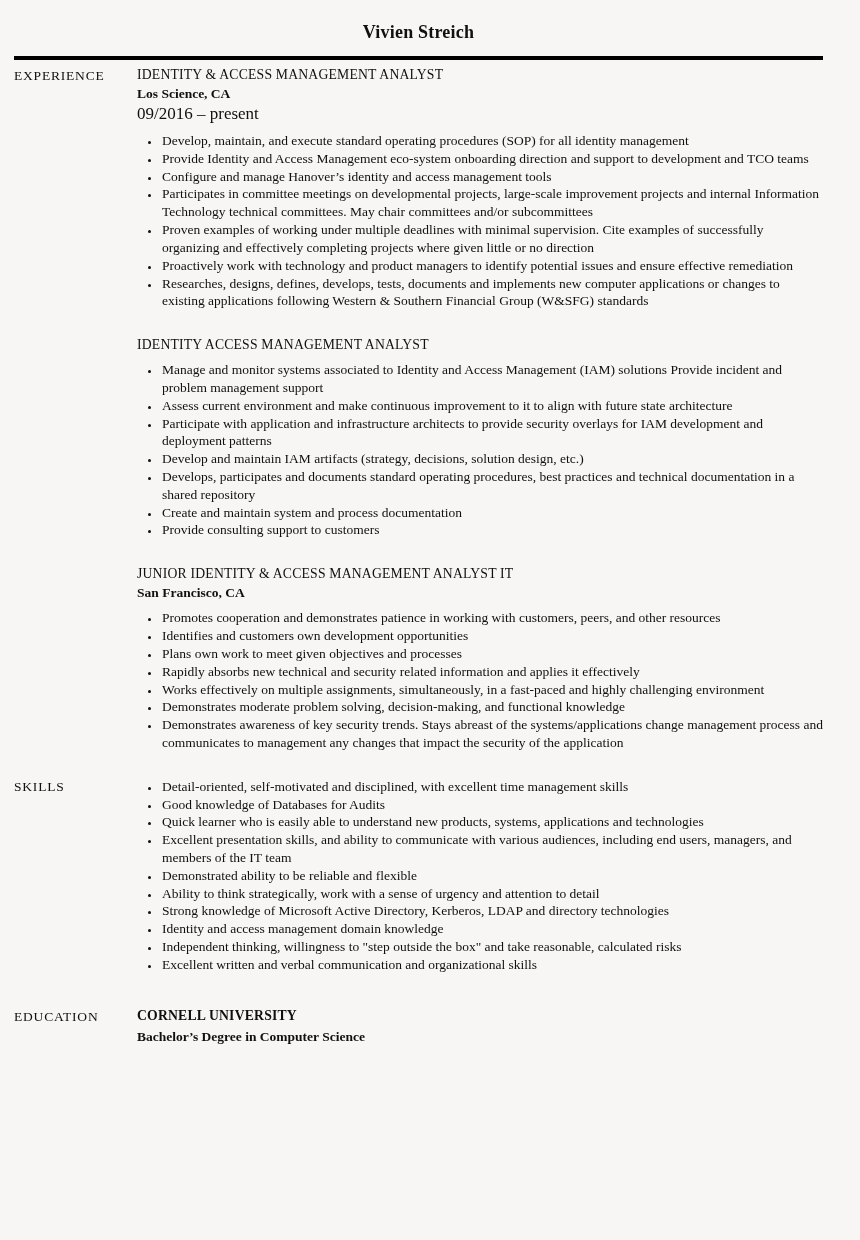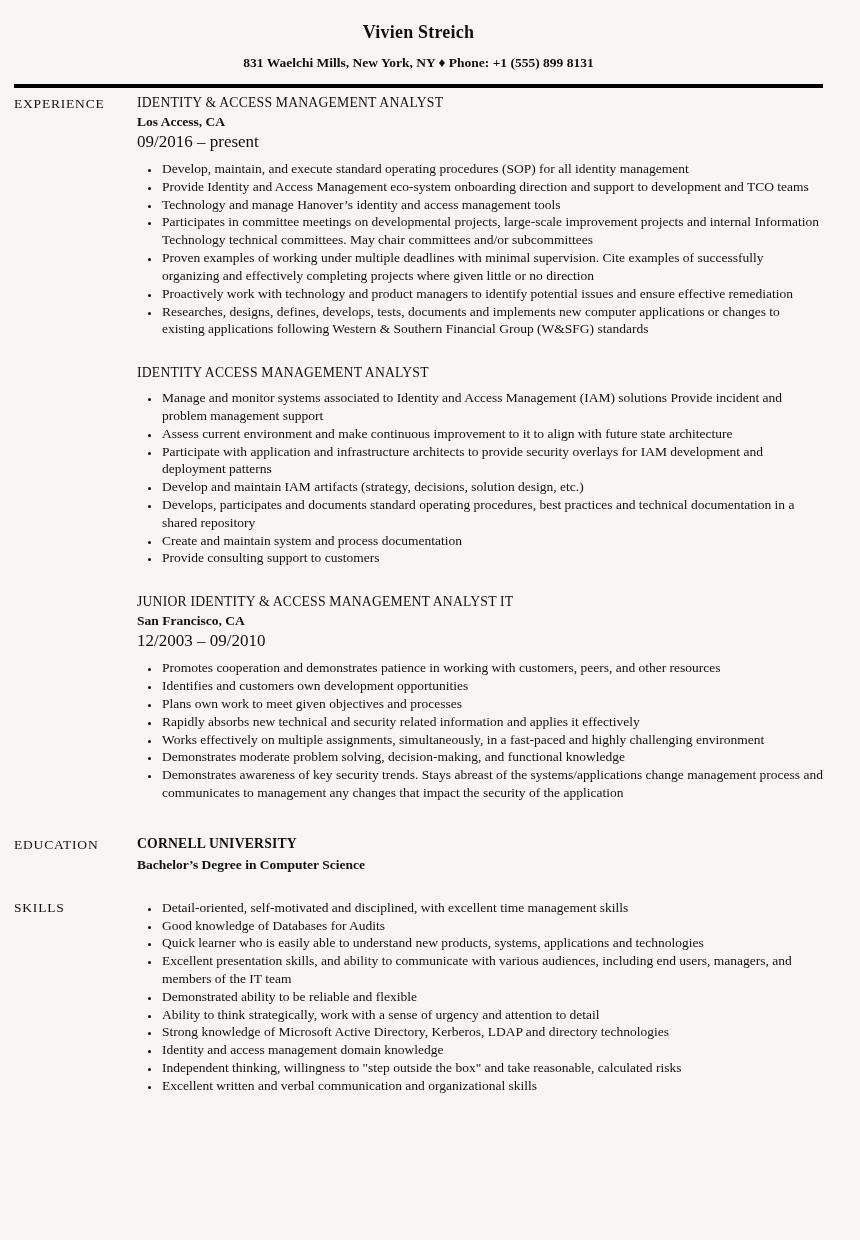--- a/index.html
+++ b/index.html
@@ -59,36 +59,35 @@
   .school { font-size: 13.7px; font-weight: bold; letter-spacing: .2px; }
   .degree { font-size: 13.5px; font-weight: bold; margin-top: 5px; }
 </style>
 </head>
 <body>
 
 <div class="page">
 
   <header class="header">
     <div class="name">Vivien Streich</div>
-    <div class="contact">831 Waelchi Mills, New York, NY ♦ Phone: +1 (555) 899 8131</div>
     <div class="divider"></div>
   </header>
 
   <section class="section section-experience">
     <div class="section-label">EXPERIENCE</div>
     <div class="section-content">
 
       <article class="job">
         <div class="job-title">IDENTITY &amp; ACCESS MANAGEMENT ANALYST</div>
-        <div class="job-loc">Los Access, CA</div>
+        <div class="job-loc">Los Science, CA</div>
         <div class="job-dates">09/2016 – present</div>
         <ul class="bullets">
             <li>Develop, maintain, and execute standard operating procedures (SOP) for all identity management</li>
             <li>Provide Identity and Access Management eco-system onboarding direction and support to development and TCO teams</li>
-            <li>Technology and manage Hanover’s identity and access management tools</li>
+            <li>Configure and manage Hanover’s identity and access management tools</li>
             <li>Participates in committee meetings on developmental projects, large-scale improvement projects and internal Information Technology technical committees. May chair committees and/or subcommittees</li>
             <li>Proven examples of working under multiple deadlines with minimal supervision. Cite examples of successfully organizing and effectively completing projects where given little or no direction</li>
             <li>Proactively work with technology and product managers to identify potential issues and ensure effective remediation</li>
             <li>Researches, designs, defines, develops, tests, documents and implements new computer applications or changes to existing applications following Western &amp; Southern Financial Group (W&amp;SFG) standards</li>
           </ul>
       </article>
 
       <article class="job">
         <div class="job-title">IDENTITY ACCESS MANAGEMENT ANALYST</div>
         <ul class="bullets">
@@ -98,40 +97,31 @@
             <li>Develop and maintain IAM artifacts (strategy, decisions, solution design, etc.)</li>
             <li>Develops, participates and documents standard operating procedures, best practices and technical documentation in a shared repository</li>
             <li>Create and maintain system and process documentation</li>
             <li>Provide consulting support to customers</li>
           </ul>
       </article>
 
       <article class="job">
         <div class="job-title">JUNIOR IDENTITY &amp; ACCESS MANAGEMENT ANALYST IT</div>
         <div class="job-loc">San Francisco, CA</div>
-        <div class="job-dates">12/2003 – 09/2010</div>
         <ul class="bullets">
             <li>Promotes cooperation and demonstrates patience in working with customers, peers, and other resources</li>
             <li>Identifies and customers own development opportunities</li>
             <li>Plans own work to meet given objectives and processes</li>
             <li>Rapidly absorbs new technical and security related information and applies it effectively</li>
             <li>Works effectively on multiple assignments, simultaneously, in a fast-paced and highly challenging environment</li>
             <li>Demonstrates moderate problem solving, decision-making, and functional knowledge</li>
             <li>Demonstrates awareness of key security trends. Stays abreast of the systems/applications change management process and communicates to management any changes that impact the security of the application</li>
           </ul>
       </article>
 
-    </div>
-  </section>
-
-  <section class="section section-education">
-    <div class="section-label">EDUCATION</div>
-    <div class="section-content">
-      <div class="school">CORNELL UNIVERSITY</div>
-      <div class="degree">Bachelor’s Degree in Computer Science</div>
     </div>
   </section>
 
   <section class="section section-skills">
     <div class="section-label">SKILLS</div>
     <div class="section-content">
       <ul class="bullets skills-list">
           <li>Detail-oriented, self-motivated and disciplined, with excellent time management skills</li>
           <li>Good knowledge of Databases for Audits</li>
           <li>Quick learner who is easily able to understand new products, systems, applications and technologies</li>
@@ -139,13 +129,21 @@
           <li>Demonstrated ability to be reliable and flexible</li>
           <li>Ability to think strategically, work with a sense of urgency and attention to detail</li>
           <li>Strong knowledge of Microsoft Active Directory, Kerberos, LDAP and directory technologies</li>
           <li>Identity and access management domain knowledge</li>
           <li>Independent thinking, willingness to "step outside the box" and take reasonable, calculated risks</li>
           <li>Excellent written and verbal communication and organizational skills</li>
         </ul>
     </div>
   </section>
 
+  <section class="section section-education">
+    <div class="section-label">EDUCATION</div>
+    <div class="section-content">
+      <div class="school">CORNELL UNIVERSITY</div>
+      <div class="degree">Bachelor’s Degree in Computer Science</div>
+    </div>
+  </section>
+
 </div>
 
 </body></html>

